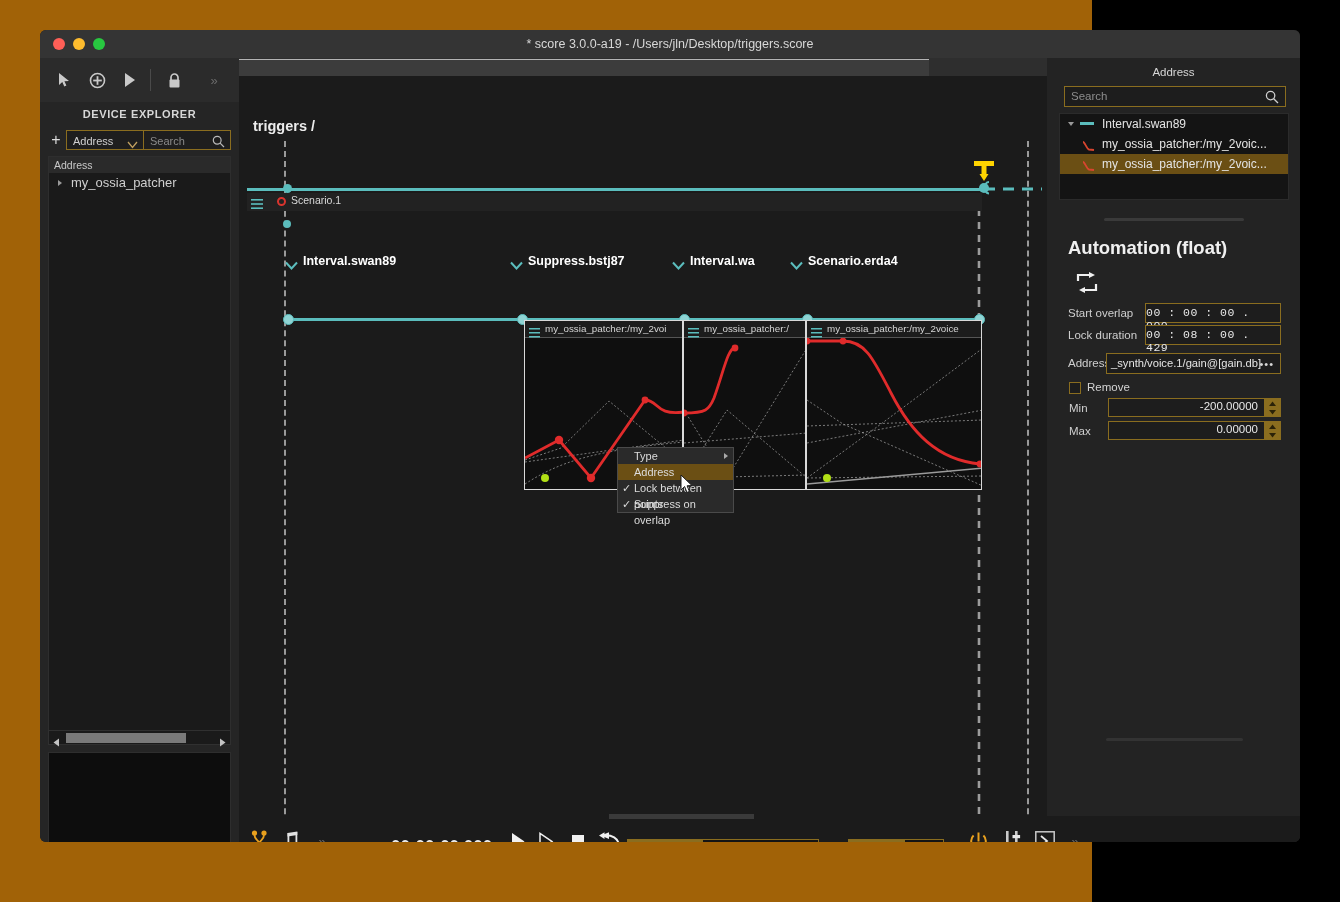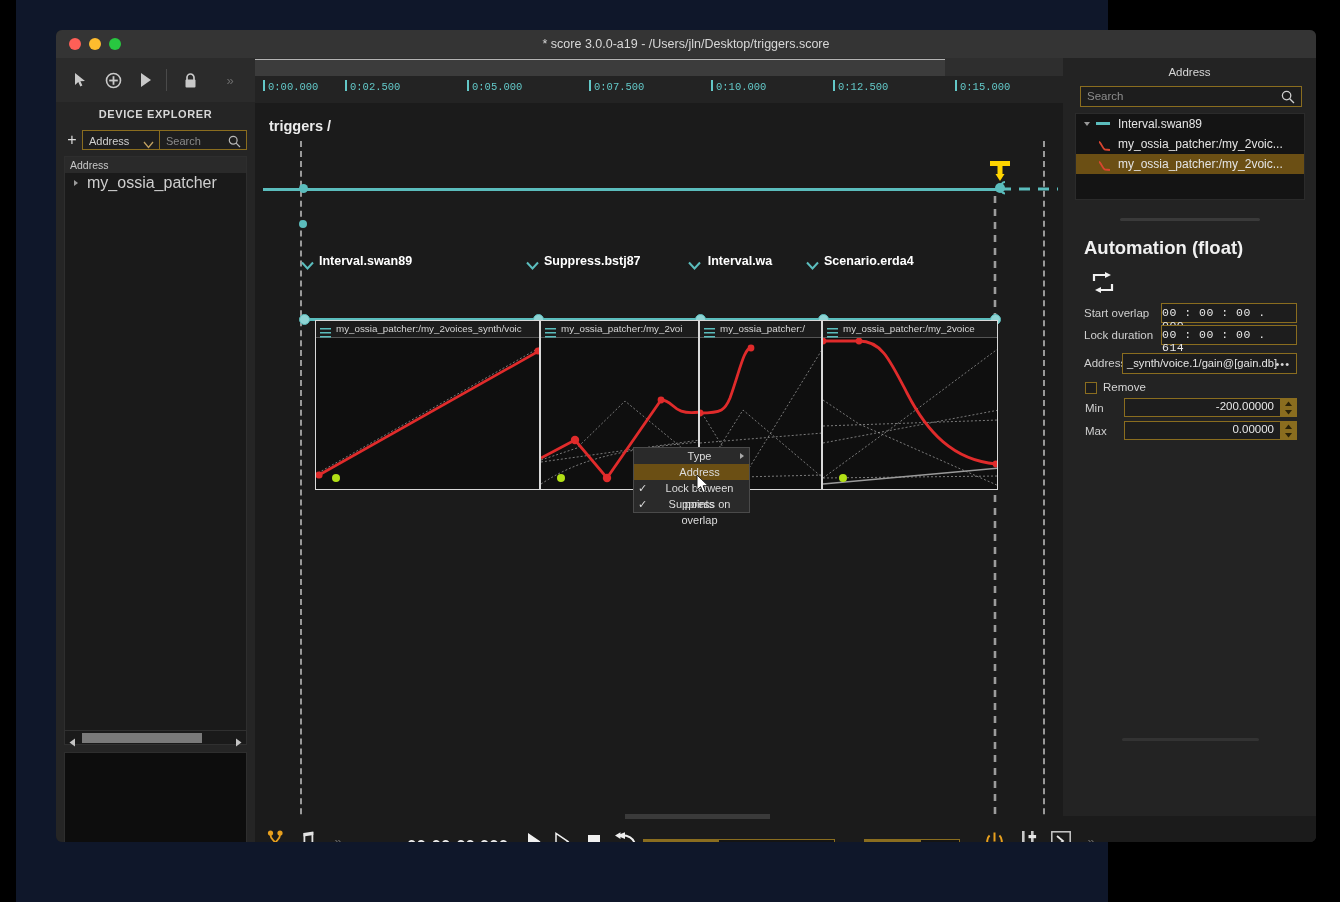--- a/index.html
+++ b/index.html
@@ -1,18 +1,18 @@
 <!DOCTYPE html>
 <html><head>
 <meta charset="utf-8">
 <style>
   html,body{margin:0;padding:0;background:#000;}
   body{width:1340px;height:902px;overflow:hidden;font-family:"Liberation Sans",sans-serif;}
 
-  #root{position:absolute;left:16px;top:0;width:1092px;height:902px;background:#0f172a;}
+  #root{position:absolute;left:0;top:0;width:1092px;height:902px;background:#a16207;}
 
   
   #window{position:absolute;left:40px;top:30px;width:1260px;height:812px;background:#1d1d1d;border-radius:6px;overflow:hidden;}
   #titlebar{position:absolute;left:0;top:0;width:1260px;height:28px;background:#343434;}
   #titlebar .ttl{position:absolute;left:0;top:0;width:1260px;height:28px;line-height:28px;text-align:center;color:#d8d8d8;font-size:12.5px;}
   .tlight{position:absolute;top:8px;width:12px;height:12px;border-radius:50%;}
   #tl-close{left:13px;background:#ff5f57;}
   #tl-min{left:33px;background:#febc2e;}
   #tl-max{left:53px;background:#28c840;}
 
@@ -21,36 +21,36 @@
   #left-toolbar{position:absolute;left:0;top:0;width:199px;height:44px;background:#2b2b2b;}
   .ltool{position:absolute;top:10px;width:24px;height:24px;color:#c9c9c9;display:flex;align-items:center;justify-content:center;}
   #dev-title{position:absolute;left:0;top:44px;width:199px;height:24px;line-height:24px;text-align:center;color:#d7d7d7;font-size:11px;font-weight:bold;letter-spacing:.6px;}
   #dev-searchrow{position:absolute;left:8px;top:72px;width:183px;height:20px;}
   #addr-combo{position:absolute;left:18px;top:0;width:78px;height:20px;border:1px solid #8a6d1f;background:#1e1e1e;color:#d0d0d0;font-size:11px;line-height:20px;padding-left:6px;box-sizing:border-box;}
   #addr-caret{position:absolute;right:5px;top:4px;}
   #dev-search{position:absolute;left:96px;top:0;width:87px;height:20px;border:1px solid #8a6d1f;border-left:none;background:#1e1e1e;color:#8a8a8a;font-size:11px;line-height:20px;padding-left:6px;box-sizing:border-box;}
   #dev-plus{position:absolute;left:0;top:2px;width:16px;height:16px;color:#dcdcdc;font-size:16px;line-height:15px;text-align:center;}
   #dev-tree{position:absolute;left:8px;top:98px;width:183px;height:580px;background:#1a1a1a;border:1px solid #2e2e2e;box-sizing:border-box;}
   #dev-tree-head{position:absolute;left:0;top:0;width:181px;height:16px;line-height:16px;background:#2a2a2a;color:#c8c8c8;font-size:10.5px;padding-left:5px;box-sizing:border-box;}
-  .tree-row{position:absolute;left:0;height:16px;line-height:16px;color:#cfcfcf;font-size:16px;padding-left:22px;box-sizing:border-box;}
+  .tree-row{position:absolute;left:0;height:16px;line-height:16px;color:#cfcfcf;font-size:13px;padding-left:22px;box-sizing:border-box;}
   .tree-arrow{position:absolute;left:9px;top:5px;width:0;height:0;border-left:4px solid #9a9a9a;border-top:3.5px solid transparent;border-bottom:3.5px solid transparent;}
   #dev-hscroll{position:absolute;left:8px;top:672px;width:183px;height:15px;background:#1a1a1a;border:1px solid #303030;box-sizing:border-box;}
   #dev-hscroll .arr{position:absolute;top:2px;width:9px;height:9px;color:#bbb;}
   #dev-hthumb{position:absolute;left:17px;top:2px;width:120px;height:10px;background:#7a7a7a;}
   #dev-blank{position:absolute;left:8px;top:694px;width:183px;height:94px;background:#0d0d0d;border:1px solid #2e2e2e;box-sizing:border-box;}
 
   
   #main{position:absolute;left:199px;top:28px;width:808px;height:784px;background:#1b1b1b;}
   #ruler-scroll{position:absolute;left:0;top:0;width:808px;height:18px;background:#2e2e2e;}
   #ruler-thumb{position:absolute;left:0;top:1px;width:690px;height:16px;background:#3c3c3c;border-top:1px solid #b4b4b4;}
   #ruler{position:absolute;left:0;top:18px;width:808px;height:27px;background:#232323;}
   .rtick{position:absolute;top:5px;color:#63c8c8;font-size:10.5px;font-family:"Liberation Mono",monospace;white-space:nowrap;}
   .rbar{position:absolute;top:4px;width:2px;height:11px;background:#63c8c8;}
 
-  #scorearea{position:absolute;left:0;top:45px;width:808px;height:741px;background:#1b1b1b;overflow:hidden;text-align:center;}
+  #scorearea{position:absolute;left:0;top:45px;width:808px;height:741px;background:#1b1b1b;overflow:hidden;}
   #score-title{position:absolute;left:14px;top:15px;color:#ececec;font-size:14.5px;font-weight:bold;}
   
   #sel-rect{position:absolute;left:45px;top:38px;width:741px;height:703px;border-left:2px dashed #9a9a9a;border-right:2px dashed #9a9a9a;}
   #root-line{position:absolute;left:8px;top:85px;width:740px;height:3px;background:#5bbdbd;}
   .nodedot{position:absolute;width:9px;height:9px;border-radius:50%;background:#5bbdbd;}
 
   #scenario-row{position:absolute;left:8px;top:90px;width:735px;height:18px;background:#222;}
   #scenario-hamb{position:absolute;left:4px;top:3px;width:12px;height:12px;}
   #scenario-lbl{position:absolute;left:44px;top:1px;color:#d9d9d9;font-size:10.5px;}
   #scenario-ring{position:absolute;left:30px;top:4px;width:9px;height:9px;border:2px solid #d8342e;border-radius:50%;box-sizing:border-box;}
@@ -200,36 +200,20 @@
       <div id="dev-blank"></div>
 
     </div>
 
     <div id="main">
 
       <div id="ruler-scroll">
         <div id="ruler-thumb"></div>
       </div>
 
-      <div id="ruler">
-        <div class="rbar" style="left:8px"></div>
-        <div class="rtick" style="left:13px">0:00.000</div>
-        <div class="rbar" style="left:90px"></div>
-        <div class="rtick" style="left:95px">0:02.500</div>
-        <div class="rbar" style="left:212px"></div>
-        <div class="rtick" style="left:217px">0:05.000</div>
-        <div class="rbar" style="left:334px"></div>
-        <div class="rtick" style="left:339px">0:07.500</div>
-        <div class="rbar" style="left:456px"></div>
-        <div class="rtick" style="left:461px">0:10.000</div>
-        <div class="rbar" style="left:578px"></div>
-        <div class="rtick" style="left:583px">0:12.500</div>
-        <div class="rbar" style="left:700px"></div>
-        <div class="rtick" style="left:705px">0:15.000</div>
-      </div>
 
       <div id="scorearea">
 
         <div id="score-title">triggers /</div>
 
         <div id="sel-rect"></div>
 
         <div id="root-line"></div>
         <div class="nodedot" style="left:44px;top:81px"></div>
 
@@ -243,20 +227,31 @@
             <rect x="11.5" y="4" width="5" height="10" fill="#ffd400"></rect>
             <path d="M9.5 13 L18.5 13 L14 20 Z" fill="#ffd400"></path>
             <path d="M19 21 C13.5 21 13.5 32.5 19 32.5" fill="none" stroke="#5bbdbd" stroke-width="2.2"></path>
             <circle cx="14" cy="27" r="5" fill="#5bbdbd"></circle>
           </svg>
         </div>
         <svg style="position:absolute;left:737px;top:93px;width:6px;height:648px">
           <line x1="3" y1="0" x2="3" y2="648" stroke="#9c9c9c" stroke-width="2.6" stroke-dasharray="7,6"></line>
         </svg>
 
+        <div id="scenario-row">
+          <div id="scenario-hamb">
+            <svg width="12" height="11" viewBox="0 0 12 11">
+                <rect y="0" width="12" height="1.6" fill="#5bbdbd"></rect>
+                <rect y="4.2" width="12" height="1.6" fill="#5bbdbd"></rect>
+                <rect y="8.4" width="12" height="1.6" fill="#5bbdbd"></rect>
+              </svg>
+          </div>
+          <div id="scenario-ring"></div>
+          <div id="scenario-lbl">Scenario.1</div>
+        </div>
 
         <div class="nodedot" style="left:44px;top:117px;width:8px;height:8px"></div>
 
         <div id="iband">
 
           <span class="ivchev" style="left:46px;top:2px">
             <svg width="13" height="9" viewBox="0 0 13 9">
                 <path d="M1 1.5 L6.5 7.5 L12 1.5" fill="none" stroke="#5bbdbd" stroke-width="2"></path>
               </svg>
           </span>
@@ -283,41 +278,20 @@
           </span>
           <span class="ivheader" style="left:569px;top:-4px">Scenario.erda4</span>
 
           <div class="ivline" style="left:48px;width:695px"></div>
           <div class="ivnode" style="left:44px"></div>
           <div class="ivnode" style="left:278px"></div>
           <div class="ivnode" style="left:440px"></div>
           <div class="ivnode" style="left:563px"></div>
           <div class="ivnode" style="left:735px"></div>
 
-          <div class="slot" style="left:60px;width:225px;height:170px">
-            <div class="slothead">
-              <span class="slothamb">
-                <svg width="11" height="10" viewBox="0 0 11 10">
-                    <rect y="0" width="11" height="1.5" fill="#5bbdbd"></rect>
-                    <rect y="4" width="11" height="1.5" fill="#5bbdbd"></rect>
-                    <rect y="8" width="11" height="1.5" fill="#5bbdbd"></rect>
-                  </svg>
-              </span>
-              <span class="slotlbl">my_ossia_patcher:/my_2voices_synth/voic</span>
-            </div>
-            <div class="slotbody">
-              <svg width="225" height="153" viewBox="0 0 225 153">
-                <line x1="2" y1="135" x2="223" y2="10" stroke="#a8a8a8" stroke-width="0.7" stroke-dasharray="2,2"></line>
-                <polyline points="3,137 223,13" fill="none" stroke="#e02b2b" stroke-width="2.6"></polyline>
-                <circle cx="3" cy="137" r="3.6" fill="#e02b2b"></circle>
-                <circle cx="222" cy="13" r="3.6" fill="#e02b2b"></circle>
-              </svg>
-              <div class="greendot" style="left:16px;top:136px"></div>
-            </div>
-          </div>
 
           <div class="slot" style="left:285px;width:159px;height:170px">
             <div class="slothead">
               <span class="slothamb">
                 <svg width="11" height="10" viewBox="0 0 11 10">
                     <rect y="0" width="11" height="1.5" fill="#5bbdbd"></rect>
                     <rect y="4" width="11" height="1.5" fill="#5bbdbd"></rect>
                     <rect y="8" width="11" height="1.5" fill="#5bbdbd"></rect>
                   </svg>
               </span>
@@ -563,21 +537,21 @@
         </svg>
       </div>
 
       <div class="alabel" style="left:1068px;top:307px">Start overlap</div>
       <div class="afield" style="left:1145px;top:303px;width:136px;height:20px">
         <span class="v">00 : 00 : 00 .   000</span>
       </div>
 
       <div class="alabel" style="left:1068px;top:329px">Lock duration</div>
       <div class="afield" style="left:1145px;top:325px;width:136px;height:20px">
-        <span class="v">00 : 00 : 00 .   614</span>
+        <span class="v">00 : 08 : 00 .   429</span>
       </div>
 
       <div class="alabel" style="left:1068px;top:357px">Address</div>
       <div class="afield" id="addr-field">
         <span id="addr-val">_synth/voice.1/gain@[gain.db]</span>
         <span id="addr-dots">•••</span>
       </div>
 
       <div id="tween-box"></div>
       <div id="tween-lbl">Remove</div>

